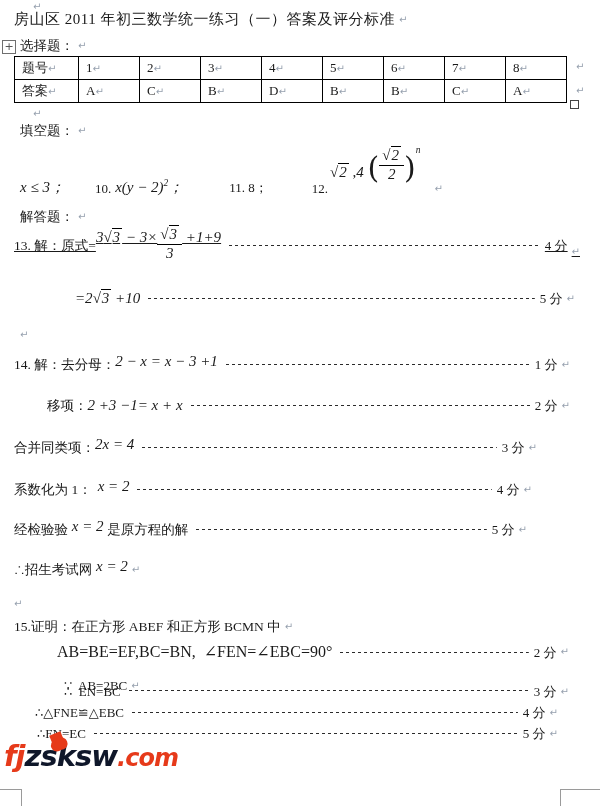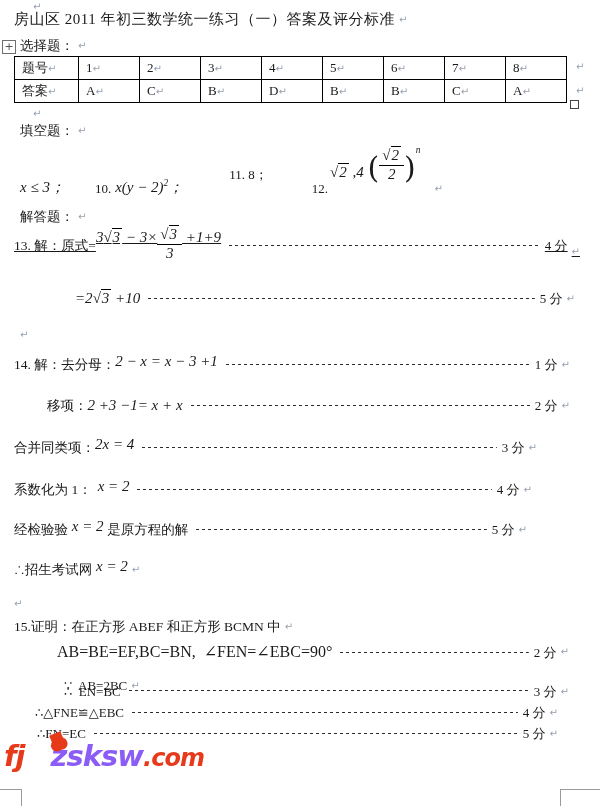--- a/index.html
+++ b/index.html
@@ -114,21 +114,21 @@
 
   <div class="line" style="left:20px;top:122px;">
     <span class="label-cjk">填空题：</span>
     <span class="pilc inline">↵</span>
   </div>
 
   <div class="line" style="left:14px;top:150px;width:480px;height:52px;align-items:flex-end;">
     <span class="math" style="margin:0 0 5px 6px;">x ≤ 3；</span>
     <span style="margin:0 0 5px 30px;font-size:13px;">10.</span>
     <span class="math" style="margin:0 0 5px 4px;"><span>x(y − 2)</span><span class="sup2">2</span><span>；</span></span>
-    <span style="margin:0 0 18px 46px;font-size:13px;">11. 8；</span>
+    <span style="margin:0 0 5px 46px;font-size:13px;">11. 8；</span>
     <span style="margin:0 0 5px 44px;font-size:13px;">12.</span>
     <span class="math" style="margin:0 0 5px 2px;"><span class="sq"><span class="sgn">√</span><span class="rad">2</span></span><span> ,4 </span><span class="construct"><span class="bigp">(</span><span class="frac"><span class="fn"><span class="sq"><span class="sgn">√</span><span class="rad">2</span></span></span><span class="fd">2</span></span><span class="bigp">)</span><span class="sup">n</span></span></span>
     <span class="pilc" style="margin:0 0 8px 14px;">↵</span>
   </div>
 
   <div class="line" style="left:20px;top:208px;">
     <span class="label-cjk">解答题：</span>
     <span class="pilc inline">↵</span>
   </div>
 
@@ -232,20 +232,20 @@
   <div class="line" style="left:37px;top:725px;width:521px;">
     <span style="font-size:13px;">∴FN=EC</span>
     <span class="leader"></span>
     <span class="score">5 分</span>
     <span class="pilc inline">↵</span>
   </div>
 
   <div id="logo">
     <div id="logo-row" style="position:relative;">
       <span class="heart" style="background: rgb(230, 58, 26);"></span>
-      <span style="color: rgb(230, 58, 26);">fj</span><span style="color: #8b5cf6; margin-left: 26px;">zsksw</span><span class="dotcom" style="color: rgb(230, 58, 26);">.com</span>
+      <span style="color: rgb(230, 58, 26);">fj</span><span style="color: #0f172a;">zsksw</span><span class="dotcom" style="color: rgb(230, 58, 26);">.com</span>
     </div>
   </div>
 
   <div id="corner-left" class="corner"></div>
   <div id="corner-right" class="corner"></div>
 
 </div>
 
 </body></html>

